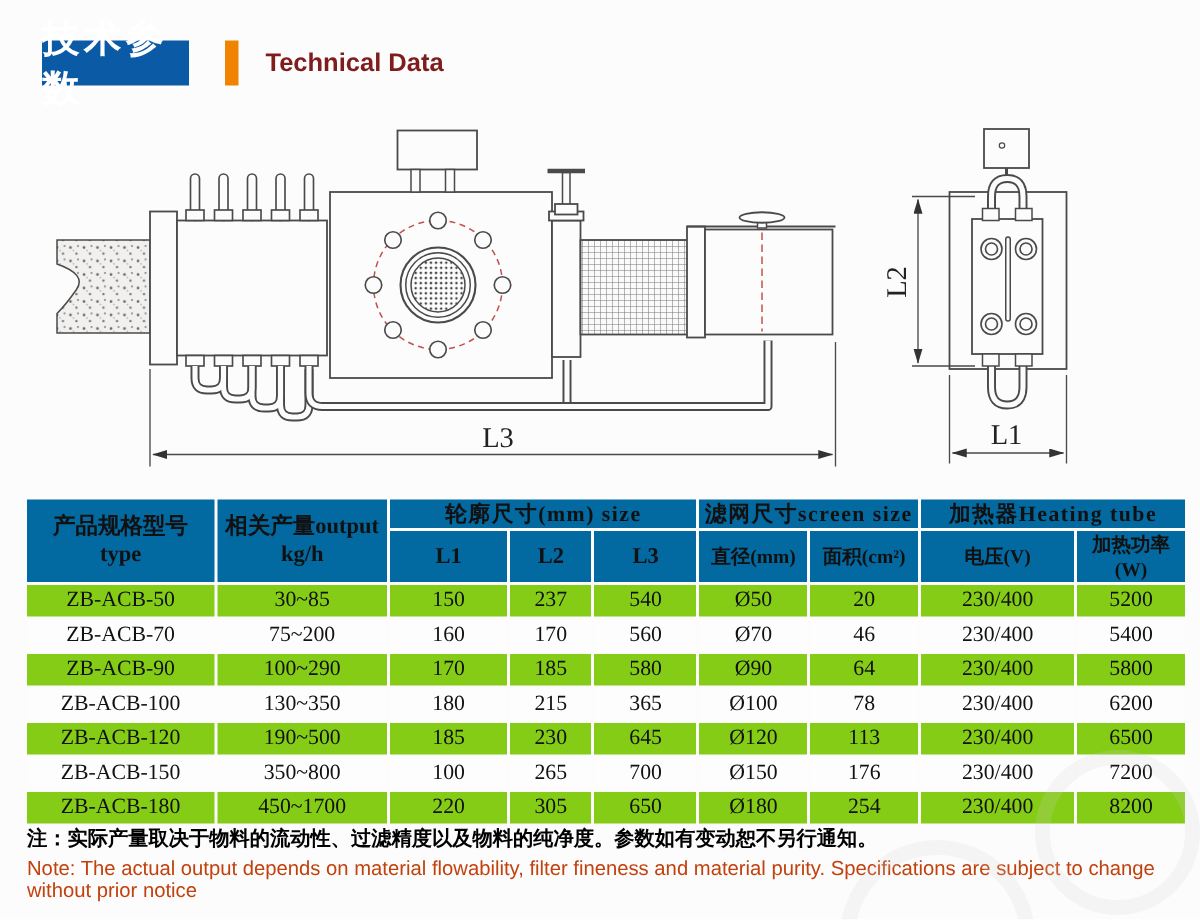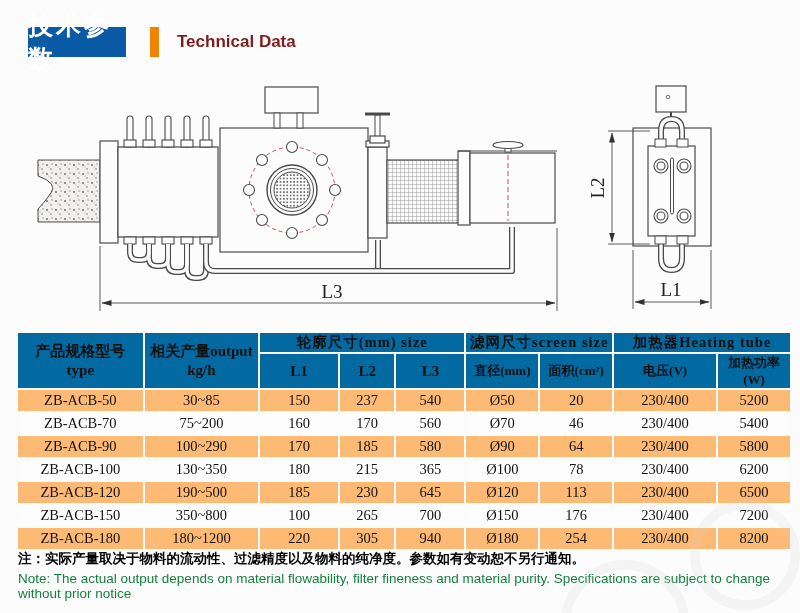--- a/index.html
+++ b/index.html
@@ -19,26 +19,26 @@
 
   
   table.data-table{position:absolute;left:16px;top:331px;width:776px;table-layout:fixed;
     border-collapse:separate;border-spacing:2px;font-family:"Liberation Serif",serif;color:#111;}
   table.data-table th{background:#0369a1;font-weight:bold;text-align:center;padding:0;}
   th.big-th{font-size:15px;line-height:1.25;}
   th.group-th{font-size:14.5px;height:19px;letter-spacing:1px;}
   th.sub-th{font-size:13px;height:21px;}
   th.sub-th.dim{font-size:15px;}
   table.data-table td{background:#fdfdfd;text-align:center;font-size:14.5px;height:21px;padding:0;}
-  table.data-table tr.odd td{background:#fdba74;}
+  table.data-table tr.odd td{background:#84cc16;}
 
   
   .notes{position:absolute;left:18px;top:550px;width:772px;}
   .note-zh{margin:0;font-size:13.5px;font-weight:bold;color:#000;}
-  .note-en{margin:3px 0 0 0;font-size:13.5px;color:#15803d;}
+  .note-en{margin:3px 0 0 0;font-size:13.5px;color:#c2410c;}
 
   .watermark{position:absolute;border-radius:50%;border:10px solid rgba(210,210,210,.18);}
 </style>
 </head>
 <body>
 
 <div class="page">
 
   <div class="banner-blue">
     <span>技术参数</span>
@@ -328,24 +328,24 @@
           <td>100</td>
           <td>265</td>
           <td>700</td>
           <td>Ø150</td>
           <td>176</td>
           <td>230/400</td>
           <td>7200</td>
         </tr>
         <tr class="odd">
           <td>ZB-ACB-180</td>
-          <td>180~1200</td>
+          <td>450~1700</td>
           <td>220</td>
           <td>305</td>
-          <td>940</td>
+          <td>650</td>
           <td>Ø180</td>
           <td>254</td>
           <td>230/400</td>
           <td>8200</td>
         </tr>
       </tbody>
   </table>
 
   <div class="notes">
     <p class="note-zh">注：实际产量取决于物料的流动性、过滤精度以及物料的纯净度。参数如有变动恕不另行通知。</p>

